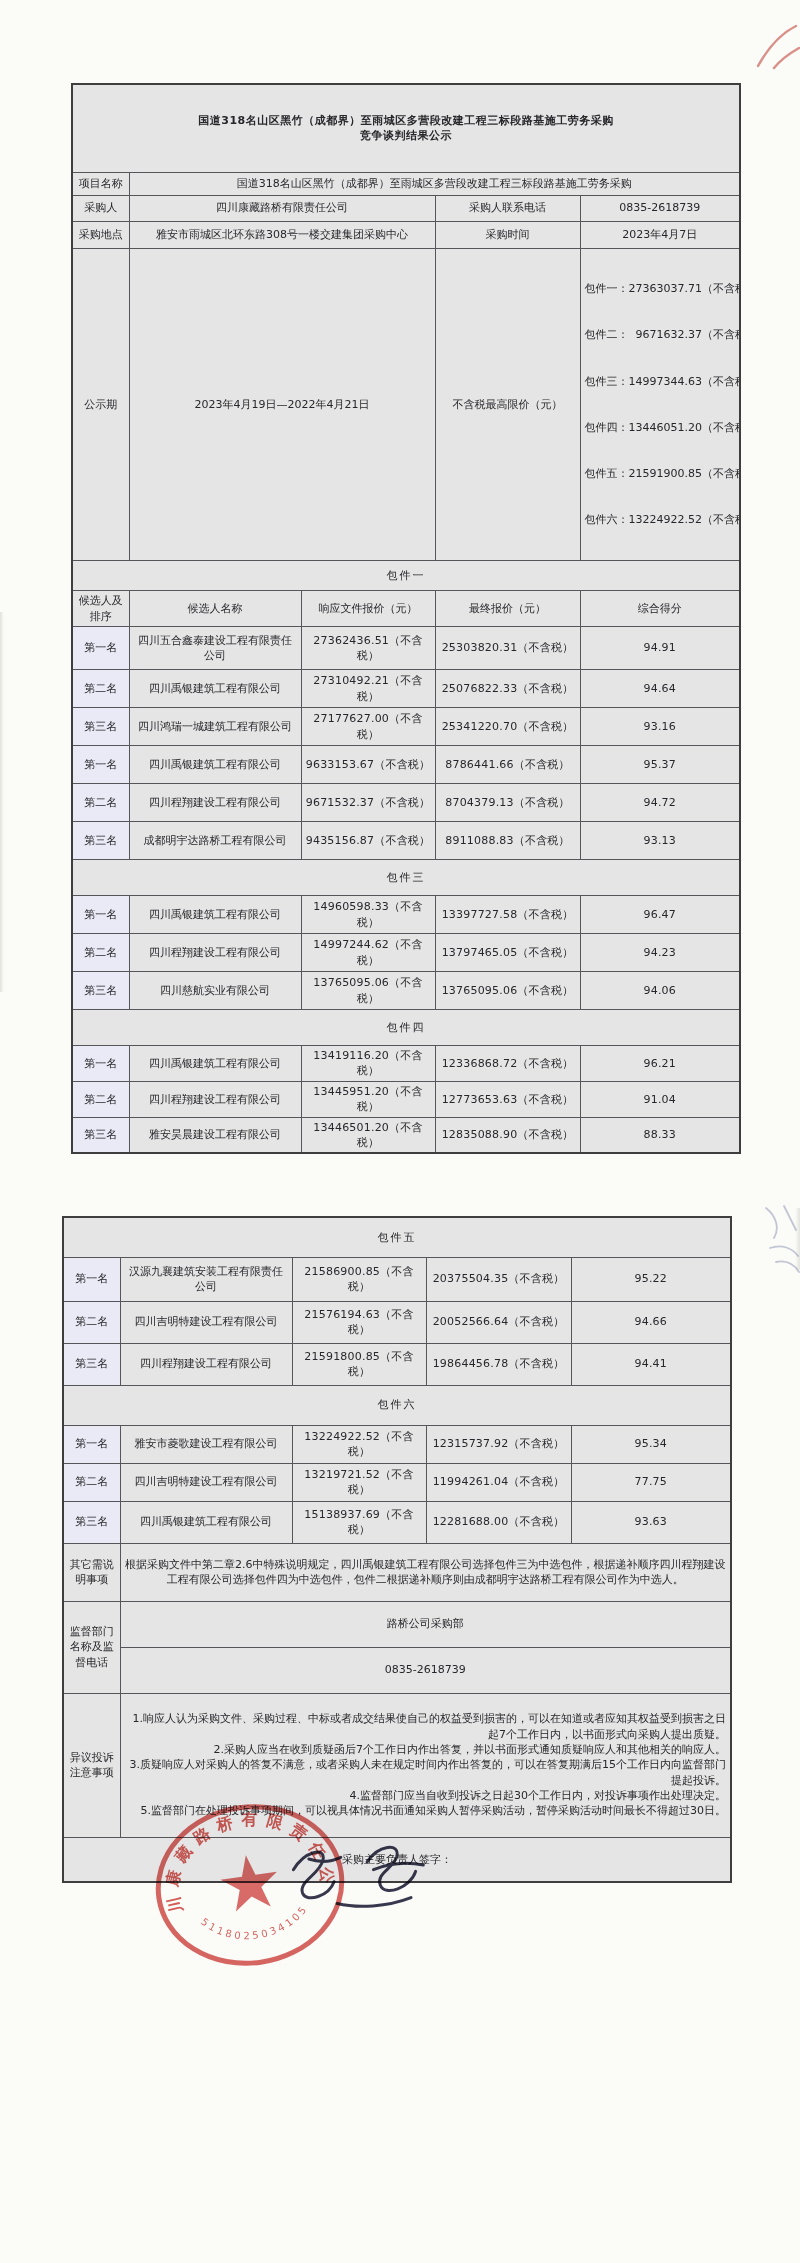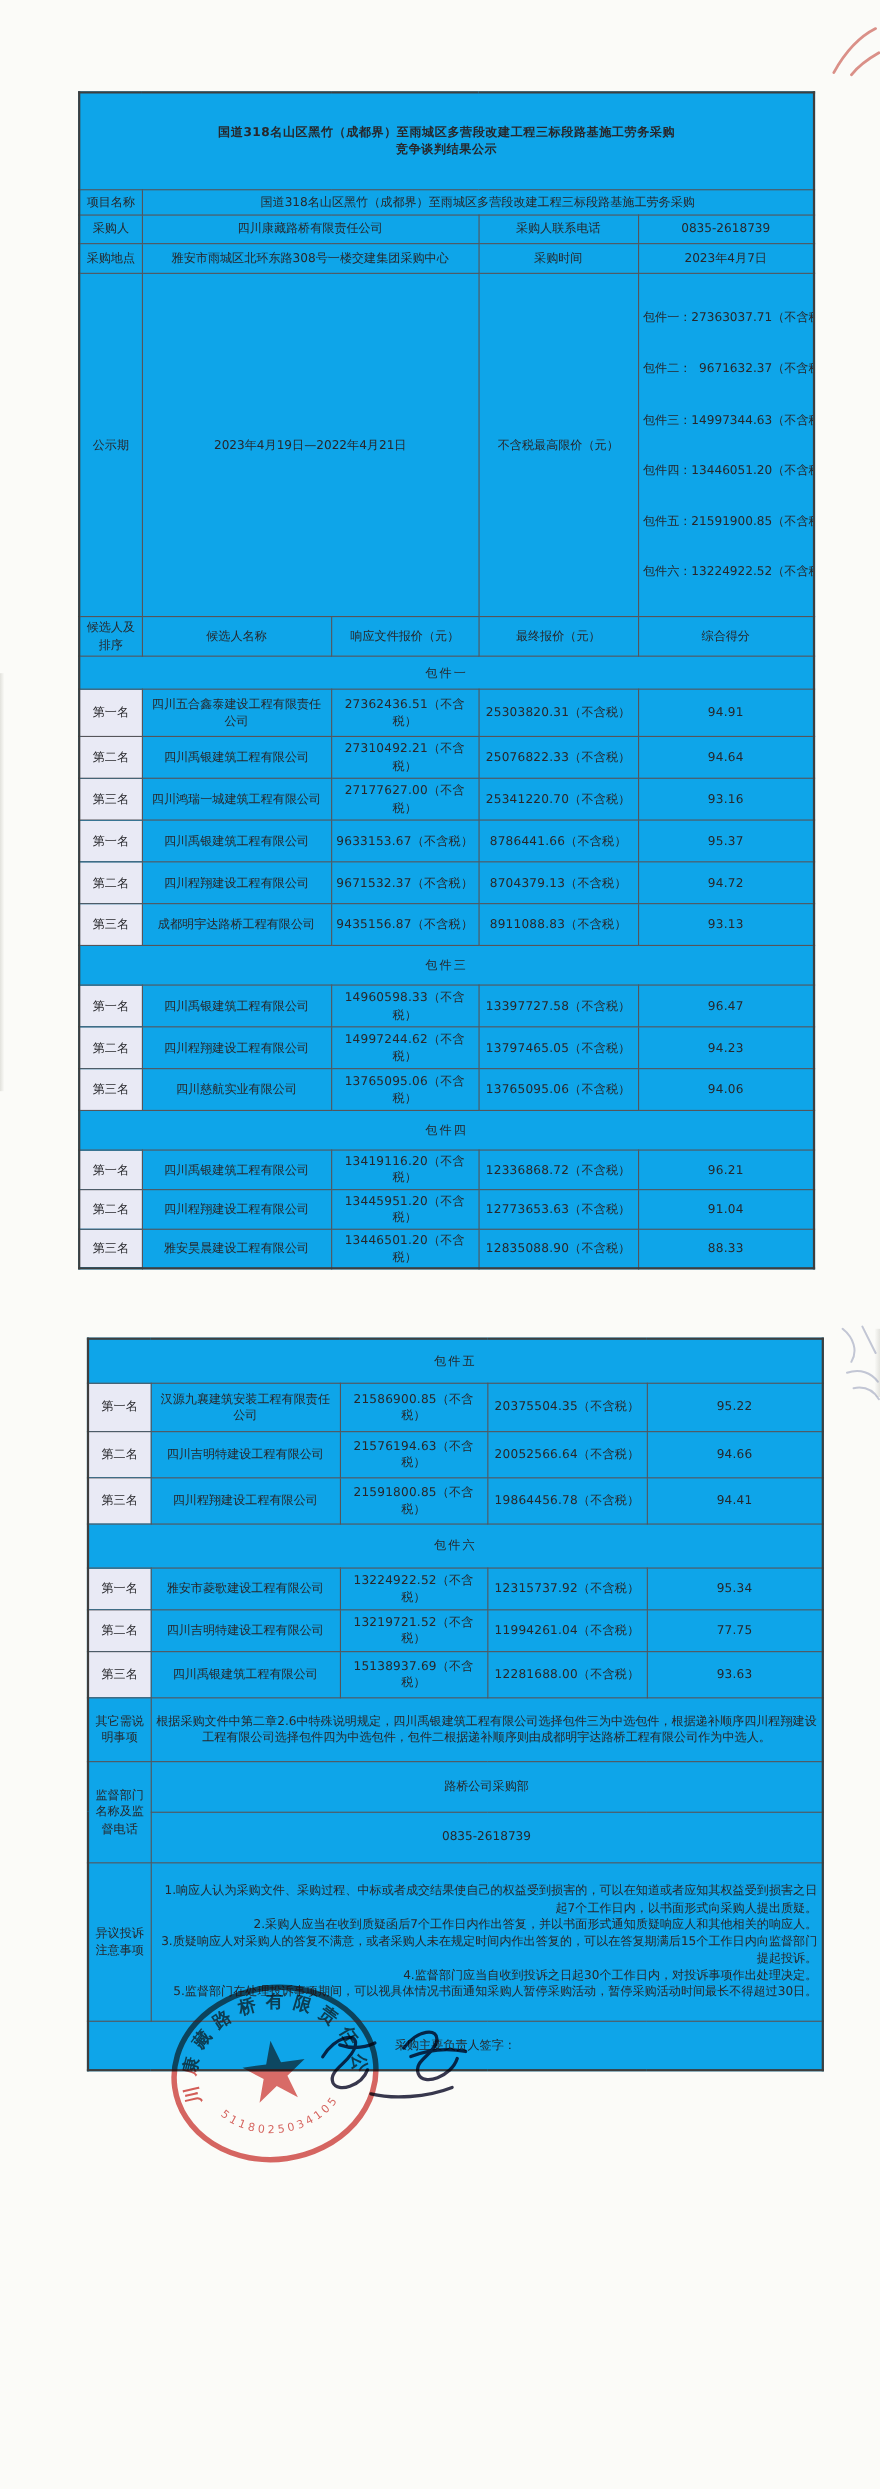--- a/index.html
+++ b/index.html
@@ -1,22 +1,22 @@
 <!DOCTYPE html>
 <html><head>
 <meta charset="utf-8">
 <style>
   *{margin:0;padding:0;box-sizing:border-box}
   html,body{background:#f6f6f2}
   body{width:800px;height:2263px;position:relative;font-family:"DejaVu Sans",sans-serif;color:#27272b}
   .canvas{position:absolute;left:0;top:0;width:800px;height:2263px;background:#fbfbf8;overflow:hidden}
   .page{position:absolute}
   .page1{left:71px;top:83px}
-  .page2{left:79px;top:1216px}
-  table.doc{border-collapse:collapse;table-layout:fixed;width:668px;background:#0ea5e9;border:2px solid #3e3e3e}
+  .page2{left:62px;top:1216px}
+  table.doc{border-collapse:collapse;table-layout:fixed;width:668px;background:#e5e5e5;border:2px solid #3e3e3e}
   table.doc td{border:1px solid #55555a;vertical-align:middle;text-align:center;font-size:11px;padding:2px 4px;line-height:1.4;overflow:hidden;word-break:break-all}
   .title-cell{font-size:15px;font-weight:bold;letter-spacing:.5px;line-height:24px;vertical-align:top;padding-top:17px}
   .left{text-align:left;padding-left:7px}
   .lab{font-size:11px;padding:2px 3px}
   .limits{text-align:left;font-size:10px;line-height:14.8px;white-space:pre;padding-left:5px}
   .rank{background:#e9eaf5;font-size:11px}
   .bar-cell{font-size:12px;letter-spacing:2px}
   .num{font-size:10.5px;letter-spacing:.2px}
   .name{font-size:11px}
   .thl{text-align:left;padding-left:4px}
@@ -95,29 +95,29 @@
         <td class="limits">
           <div>包件一：27363037.71（不含税）</div>
           <div>包件二：  9671632.37（不含税）</div>
           <div>包件三：14997344.63（不含税）</div>
           <div>包件四：13446051.20（不含税）</div>
           <div>包件五：21591900.85（不含税）</div>
           <div>包件六：13224922.52（不含税）</div>
         </td>
       </tr>
 
+      <tr style="height:30px">
+        <td colspan="5" class="bar-cell">包件一</td>
+      </tr>
       <tr style="height:34px">
         <td class="thl">候选人及排序</td>
         <td>候选人名称</td>
         <td>响应文件报价（元）</td>
         <td>最终报价（元）</td>
         <td>综合得分</td>
-      </tr>
-      <tr style="height:30px">
-        <td colspan="5" class="bar-cell">包件一</td>
       </tr>
       <tr style="height:43px">
         <td class="rank">第一名</td>
         <td class="name">四川五合鑫泰建设工程有限责任公司</td>
         <td class="num">27362436.51（不含税）</td>
         <td class="num">25303820.31（不含税）</td>
         <td class="num">94.91</td>
       </tr>
       <tr style="height:38px">
         <td class="rank">第二名</td>

